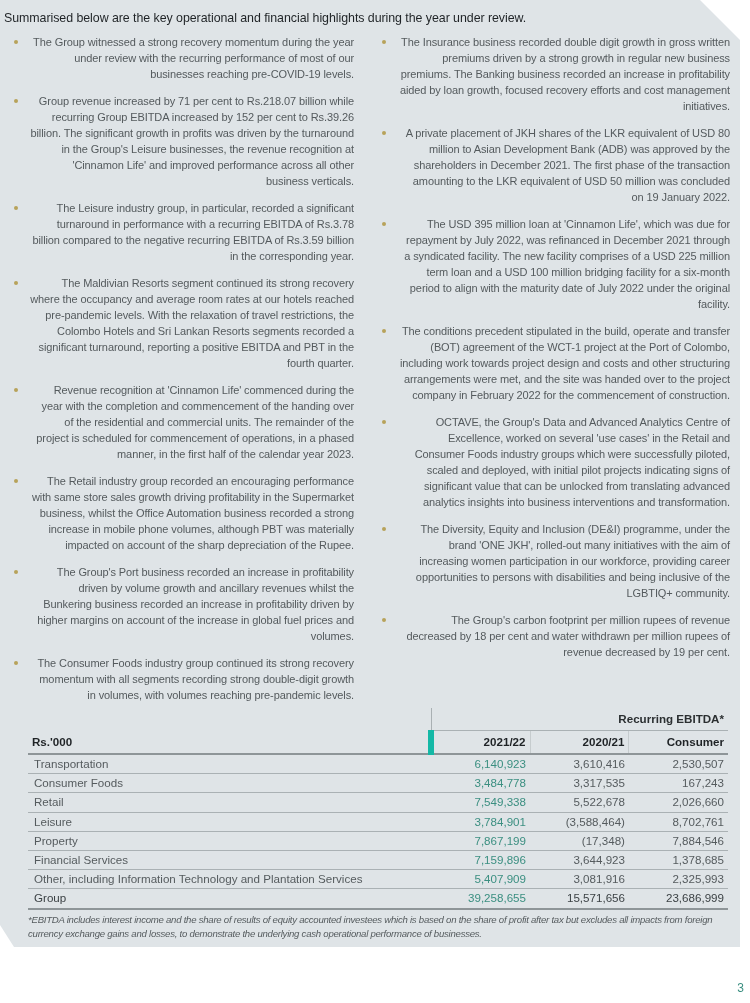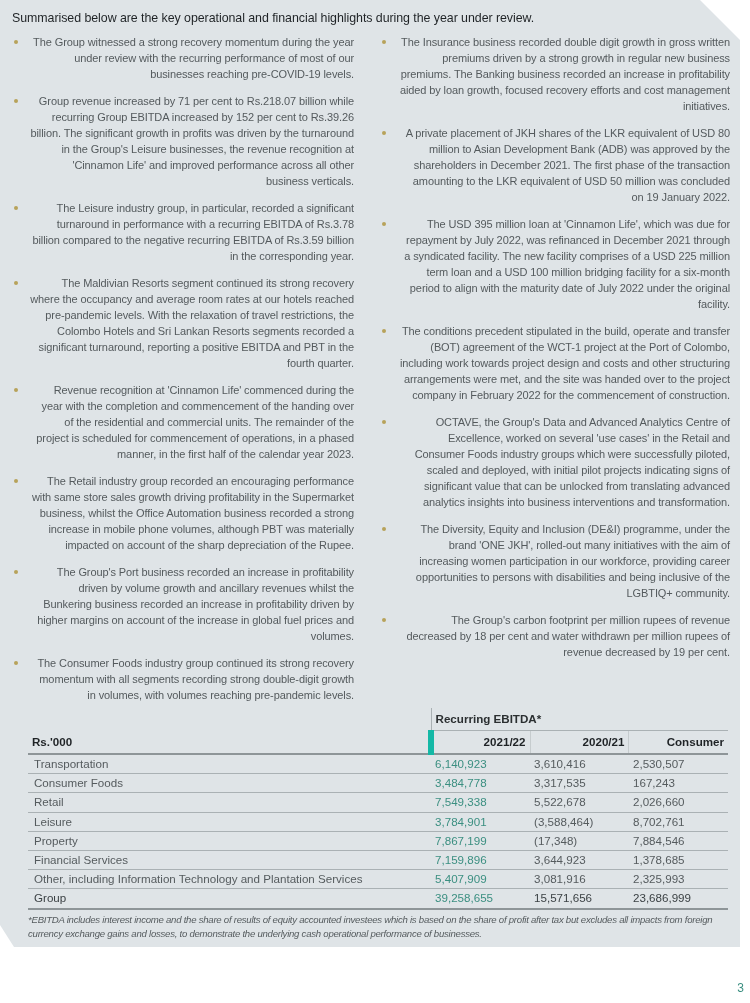--- a/index.html
+++ b/index.html
@@ -4,47 +4,47 @@
 <style>
   html, body { margin: 0; padding: 0; background: #ffffff; }
   body { width: 750px; height: 1003px; position: relative; overflow: hidden;
          font-family: "Liberation Sans", "DejaVu Sans", sans-serif; color: #4a4f52; }
   .panel {
     position: absolute; left: 0; top: 0; width: 740px; height: 947px;
     background: #dfe4e7;
     clip-path: polygon(0 0, 700px 0, 740px 40px, 740px 947px, 14px 947px, 0 925px);
   }
   .intro {
-    position: absolute; left: 12px; top: 11px; width: 720px;
+    position: absolute; left: 4px; top: 11px; width: 720px;
     font-size: 12.4px; color: #1f2326; letter-spacing: -0.05px;
   }
   .col { position: absolute; top: 34px; width: 342px; }
   .col.left { left: 12px; }
   .col.right { left: 380px; width: 350px; }
   .bullet {
     position: relative; padding-left: 18px; margin: 0 0 10.5px 0;
     font-size: 11px; line-height: 16.1px; color: #545a5d; letter-spacing: -0.1px; text-align: right;
   }
   .bullet .dot {
     position: absolute; left: 2px; top: 6px; width: 4px; height: 4px;
     border-radius: 50%; background: #b7a25a;
   }
   
   .tbl { position: absolute; left: 28px; top: 708px; width: 700px; }
   .tbl table { width: 100%; border-collapse: collapse; font-size: 11.6px; }
   .tbl td, .tbl th { padding: 0 4px; height: 18.2px; line-height: 18.2px; white-space: nowrap; }
-  .tbl .grp-row th { height: 22px; font-weight: bold; color: #2b2f31; text-align: left; }
+  .tbl .grp-row th { height: 22px; font-weight: bold; color: #2b2f31; text-align: right; }
   .tbl .grp-row th.blank { border-right: 1px solid #a9b0b3; }
   .tbl .grp-row th.grp { border-bottom: 1px solid #aab1b4; }
   .tbl .head-row th { height: 22px; font-weight: bold; color: #1f2326; text-align: right;
     border-bottom: 2px solid #8e9598; }
   .tbl .head-row th.unit { text-align: left; }
   .tbl .head-row th.y1 { border-left: 6px solid #14b8a6; border-right: 1px solid #c6ccce; margin-top: 39px; }
   .tbl .head-row th.y2 { border-right: 1px solid #c6ccce; }
-  .tbl td { color: #555b5e; border-bottom: 1px solid #aab1b4; }
+  .tbl td { color: #555b5e; border-bottom: 1px solid #aab1b4; text-align: right; }
   .tbl td.label { text-align: left; padding-left: 6px; }
   .tbl td.cur { color: #3b8f81; }
   .tbl tr.total td { border-bottom: 2px solid #8e9598; color: #3c4245; }
   .tbl tr.total td.cur { color: #3b8f81; }
   .c-label { width: 395px; }
   .c-num { width: 97px; }
   .note {
     position: absolute; left: 28px; top: 913px; width: 700px;
     font-size: 9.6px; line-height: 14px; font-style: italic; color: #555b5e; letter-spacing: -0.25px;
   }

